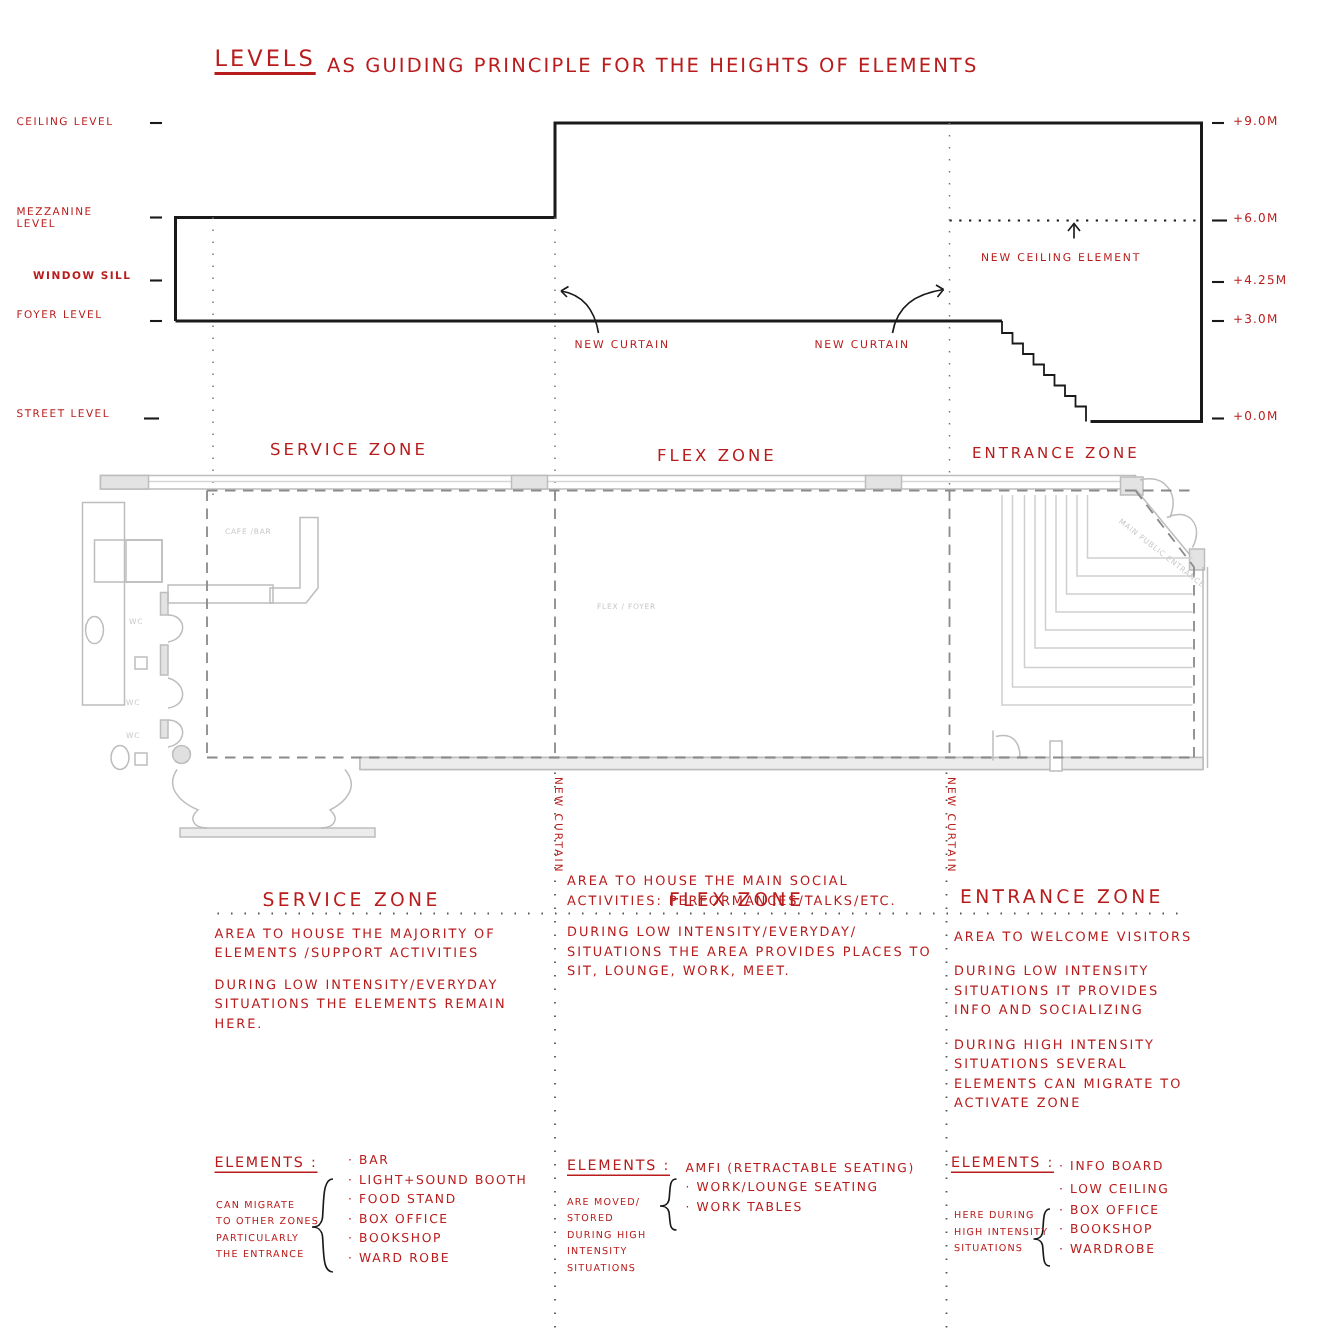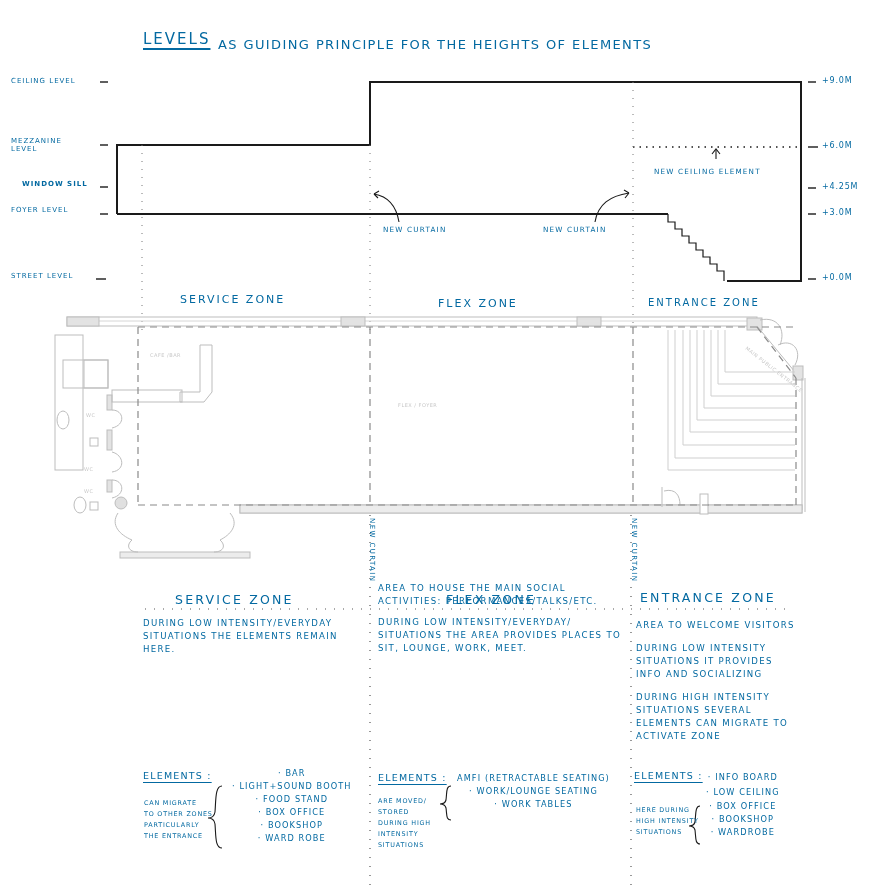--- a/index.html
+++ b/index.html
@@ -1,31 +1,31 @@
 <!DOCTYPE html>
 <html><head>
 <meta charset="utf-8">
 <style>
   html,body{margin:0;padding:0;background:#ffffff;}
   body{width:880px;height:891px;position:relative;overflow:hidden;
        font-family:"DejaVu Sans",sans-serif;color:#1a1a1a;}
-  .hand{font-family:"DejaVu Sans",sans-serif;text-transform:uppercase;letter-spacing:1.2px;color:#0369a1;}
+  .hand{font-family:"DejaVu Sans",sans-serif;text-transform:uppercase;letter-spacing:1.2px;color:#b91c1c;}
   .abs{position:absolute;white-space:nowrap;}
   svg{position:absolute;left:0;top:0;}
   .title{font-size:15px;letter-spacing:2px;text-decoration:underline;text-underline-offset:4px;text-decoration-thickness:2px;}
   .subtitle{font-size:13px;letter-spacing:1.4px;}
   .lvl{font-size:7px;letter-spacing:1px;}
   .dim{font-size:8px;letter-spacing:0.8px;}
   .note{font-size:7.2px;letter-spacing:1.2px;}
   .zonehdr{font-size:11px;letter-spacing:2px;}
   .zonehdr2{font-size:12.5px;letter-spacing:2.2px;}
   .col{position:absolute;}
   .para{font-size:8.6px;line-height:13px;letter-spacing:1.3px;margin:0 0 8px 0;white-space:normal;}
   .elhdr{font-size:9.5px;letter-spacing:1.2px;text-decoration:underline;text-underline-offset:3px;}
-  .elitem{font-size:8.2px;letter-spacing:1.1px;line-height:13px;white-space:nowrap;text-align:center;}
+  .elitem{font-size:8.2px;letter-spacing:1.1px;line-height:13px;white-space:nowrap;}
   .side{font-size:6.4px;letter-spacing:0.8px;line-height:11px;white-space:nowrap;}
   .curtainv{font-size:7px;letter-spacing:1.4px;writing-mode:vertical-rl;}
   .plan-lbl{font-size:5px;color:#c8c8c8;letter-spacing:0.5px;}
 </style>
 </head>
 <body>
 
 <div class="abs hand title" style="left:143px;top:30px;">LEVELS</div>
 <div class="abs hand subtitle" style="left:218px;top:37px;">AS GUIDING PRINCIPLE FOR THE HEIGHTS OF ELEMENTS</div>
 
@@ -172,20 +172,21 @@
 <div class="abs plan-lbl" style="left:86px;top:412px;">WC</div>
 <div class="abs plan-lbl" style="left:84px;top:466px;">WC</div>
 <div class="abs plan-lbl" style="left:84px;top:488px;">WC</div>
 <div class="abs plan-lbl" style="left:748px;top:345px;transform:rotate(38deg);transform-origin:left top;">MAIN PUBLIC ENTRANCE</div>
 
 <div class="abs hand curtainv" style="left:368px;top:518px;">NEW CURTAIN</div>
 <div class="abs hand curtainv" style="left:630px;top:518px;">NEW CURTAIN</div>
 
 <div class="abs hand zonehdr2" style="left:175px;top:592px;">SERVICE ZONE</div>
 <div class="col hand" style="left:143px;top:617px;width:222px;">
+  <p class="para">AREA TO HOUSE THE MAJORITY OF ELEMENTS /SUPPORT ACTIVITIES</p>
   <p class="para">DURING LOW INTENSITY/EVERYDAY SITUATIONS THE ELEMENTS REMAIN HERE.</p>
 </div>
 <div class="abs hand elhdr" style="left:143px;top:770px;">ELEMENTS :</div>
 <div class="abs hand" style="left:232px;top:767px;">
   <div class="elitem">· <span>BAR</span></div>
   <div class="elitem">· <span>LIGHT+SOUND BOOTH</span></div>
   <div class="elitem">· <span>FOOD STAND</span></div>
   <div class="elitem">· <span>BOX OFFICE</span></div>
   <div class="elitem">· <span>BOOKSHOP</span></div>
   <div class="elitem">· <span>WARD ROBE</span></div>

